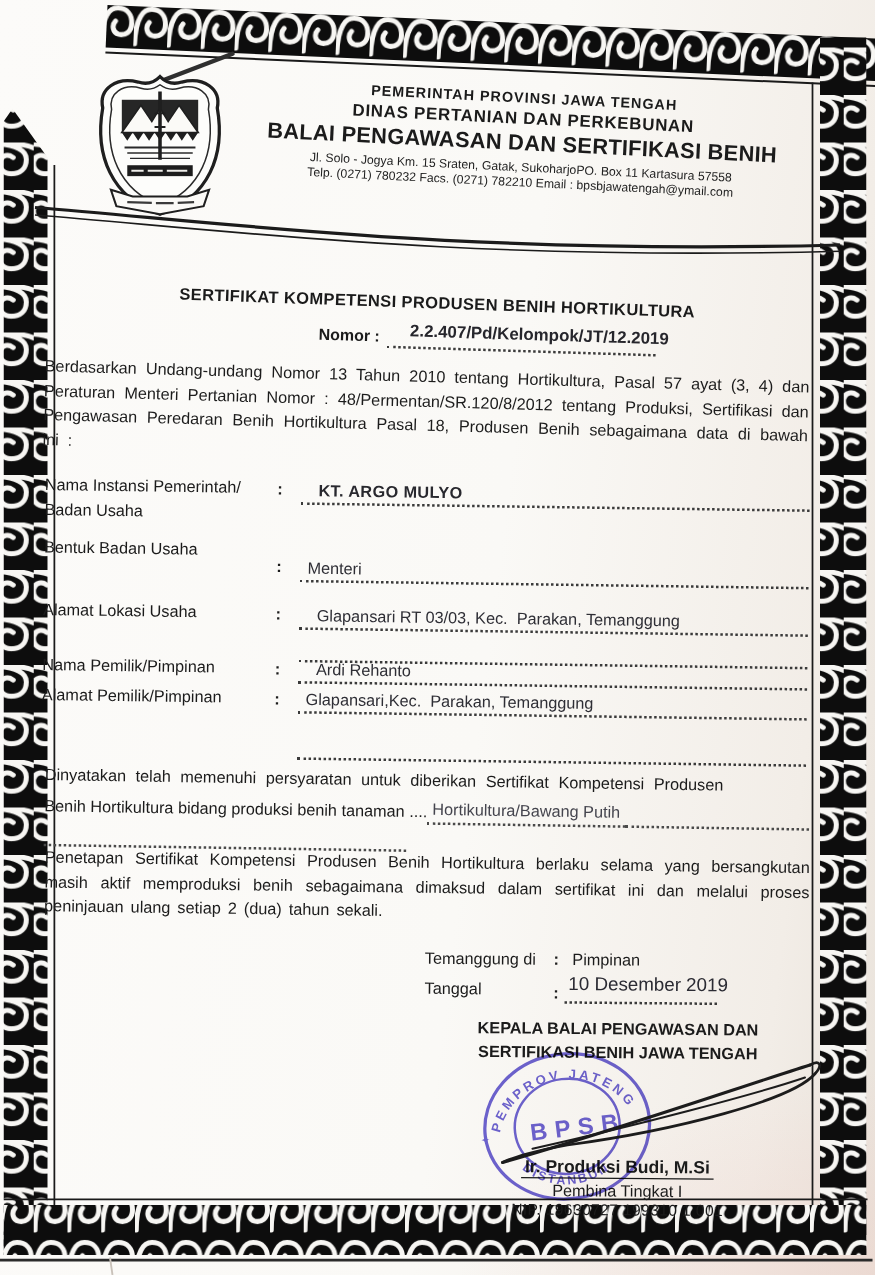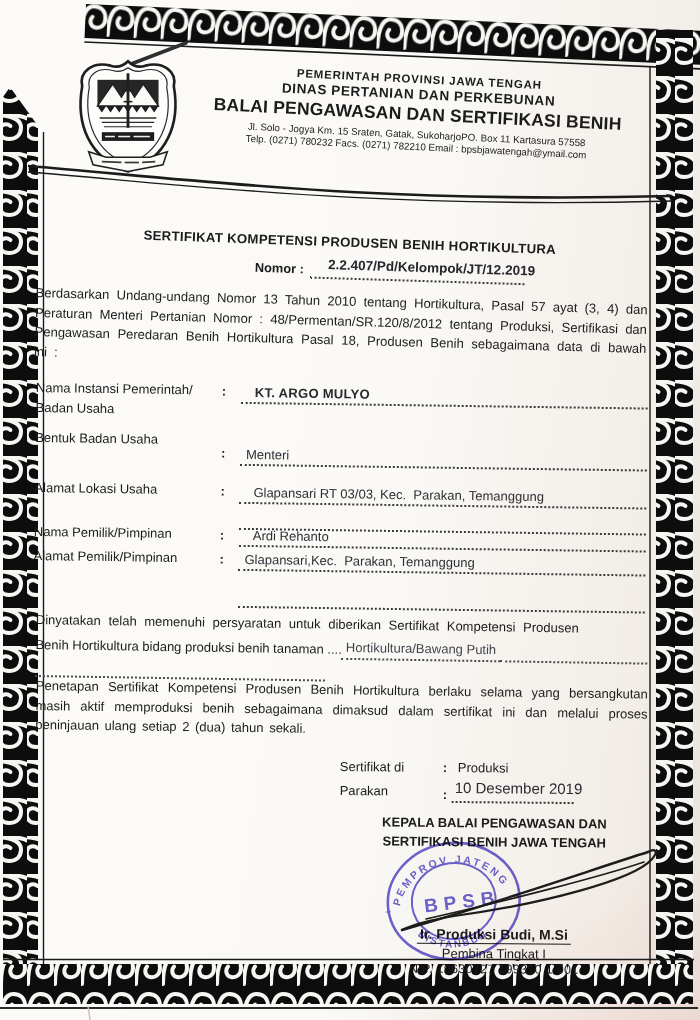--- a/index.html
+++ b/index.html
@@ -200,26 +200,26 @@
       <span class="stmt-val">Hortikultura/Bawang Putih</span>
       <span class="traildots"></span>
     </div>
     <div class="stmt-l3"></div>
   </div>
 
   <div class="abs para p3">Penetapan Sertifikat Kompetensi Produsen Benih Hortikultura berlaku selama yang bersangkutan masih aktif memproduksi benih sebagaimana dimaksud dalam sertifikat ini dan melalui proses peninjauan ulang setiap 2 (dua) tahun sekali.</div>
 
   <div class="abs issue">
     <div class="irow">
-      <span class="ilabel">Sertifikat di</span>
+      <span class="ilabel">Temanggung di</span>
       <span class="icolon">:</span>
-      <span class="iplace">Produksi</span>
+      <span class="iplace">Pimpinan</span>
     </div>
     <div class="irow">
-      <span class="ilabel">Parakan</span>
+      <span class="ilabel">Tanggal</span>
       <span class="icolon" style="top:6px;">:</span>
       <span class="idateline"></span>
       <span class="idate">10 Desember 2019</span>
     </div>
   </div>
 
   <div class="abs signer-head">
     <div>KEPALA BALAI PENGAWASAN DAN</div>
     <div>SERTIFIKASI BENIH JAWA TENGAH</div>
   </div>

